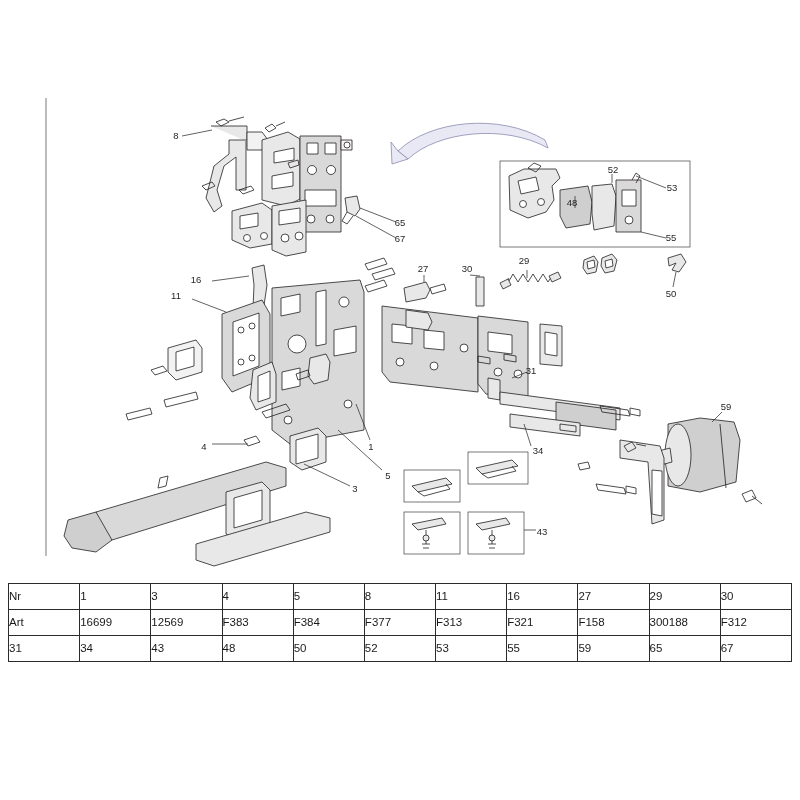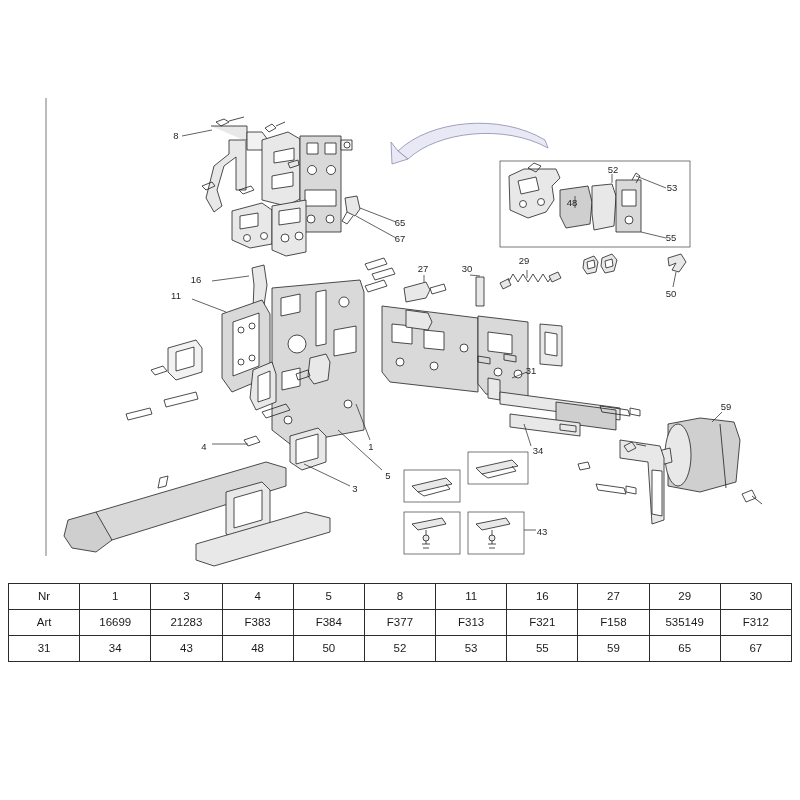--- a/index.html
+++ b/index.html
@@ -34,21 +34,21 @@
     width: 784px;
   }
   table.parts-table {
     border-collapse: collapse;
     width: 784px;
     table-layout: fixed;
     font-size: 11.5px;
   }
   table.parts-table td {
     border: 1px solid #2b2b2b;
-    text-align: center;
+    text-align: left;
     height: 25px;
     padding: 0;
     line-height: 25px;
     color: #1a1a1a;
     font-family: "Liberation Sans", sans-serif;
   }
   .lbl {
     font-size: 9.5px;
     fill: #231f20;
     font-family: "Liberation Sans", sans-serif;
@@ -331,28 +331,28 @@
           <td>8</td>
           <td>11</td>
           <td>16</td>
           <td>27</td>
           <td>29</td>
           <td>30</td>
         </tr>
         <tr>
           <td>Art</td>
           <td>16699</td>
-          <td>21283</td>
+          <td>12569</td>
           <td>F383</td>
           <td>F384</td>
           <td>F377</td>
           <td>F313</td>
           <td>F321</td>
           <td>F158</td>
-          <td>535149</td>
+          <td>300188</td>
           <td>F312</td>
         </tr>
         <tr>
           <td>31</td>
           <td>34</td>
           <td>43</td>
           <td>48</td>
           <td>50</td>
           <td>52</td>
           <td>53</td>

